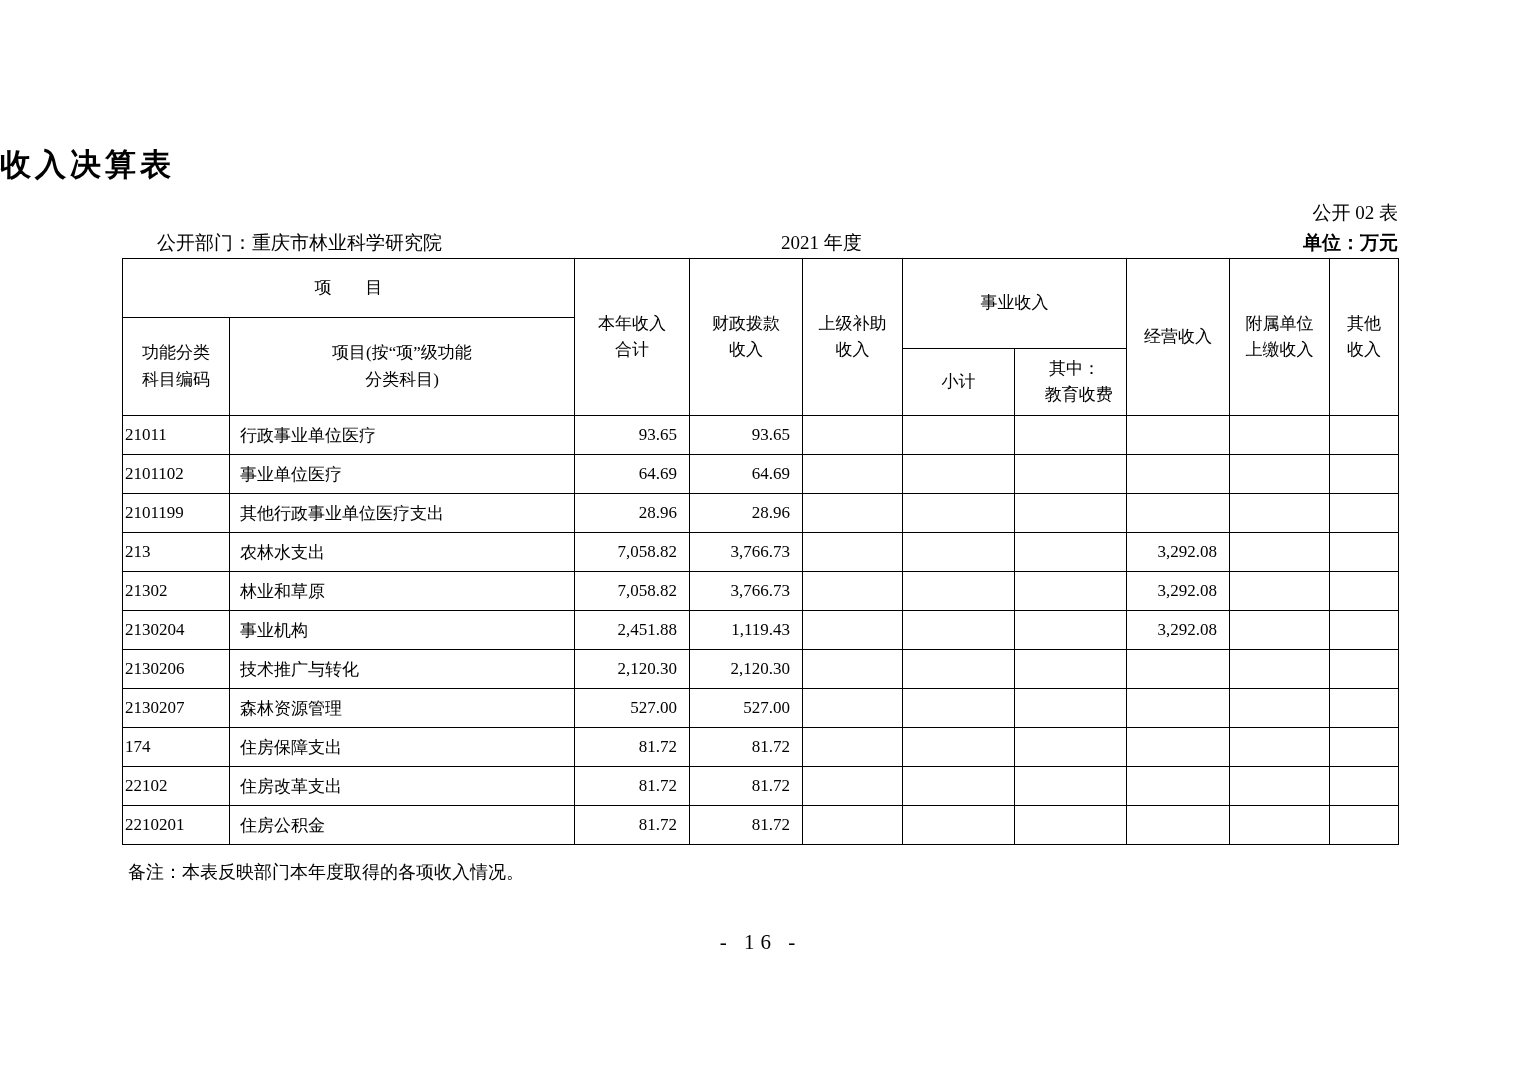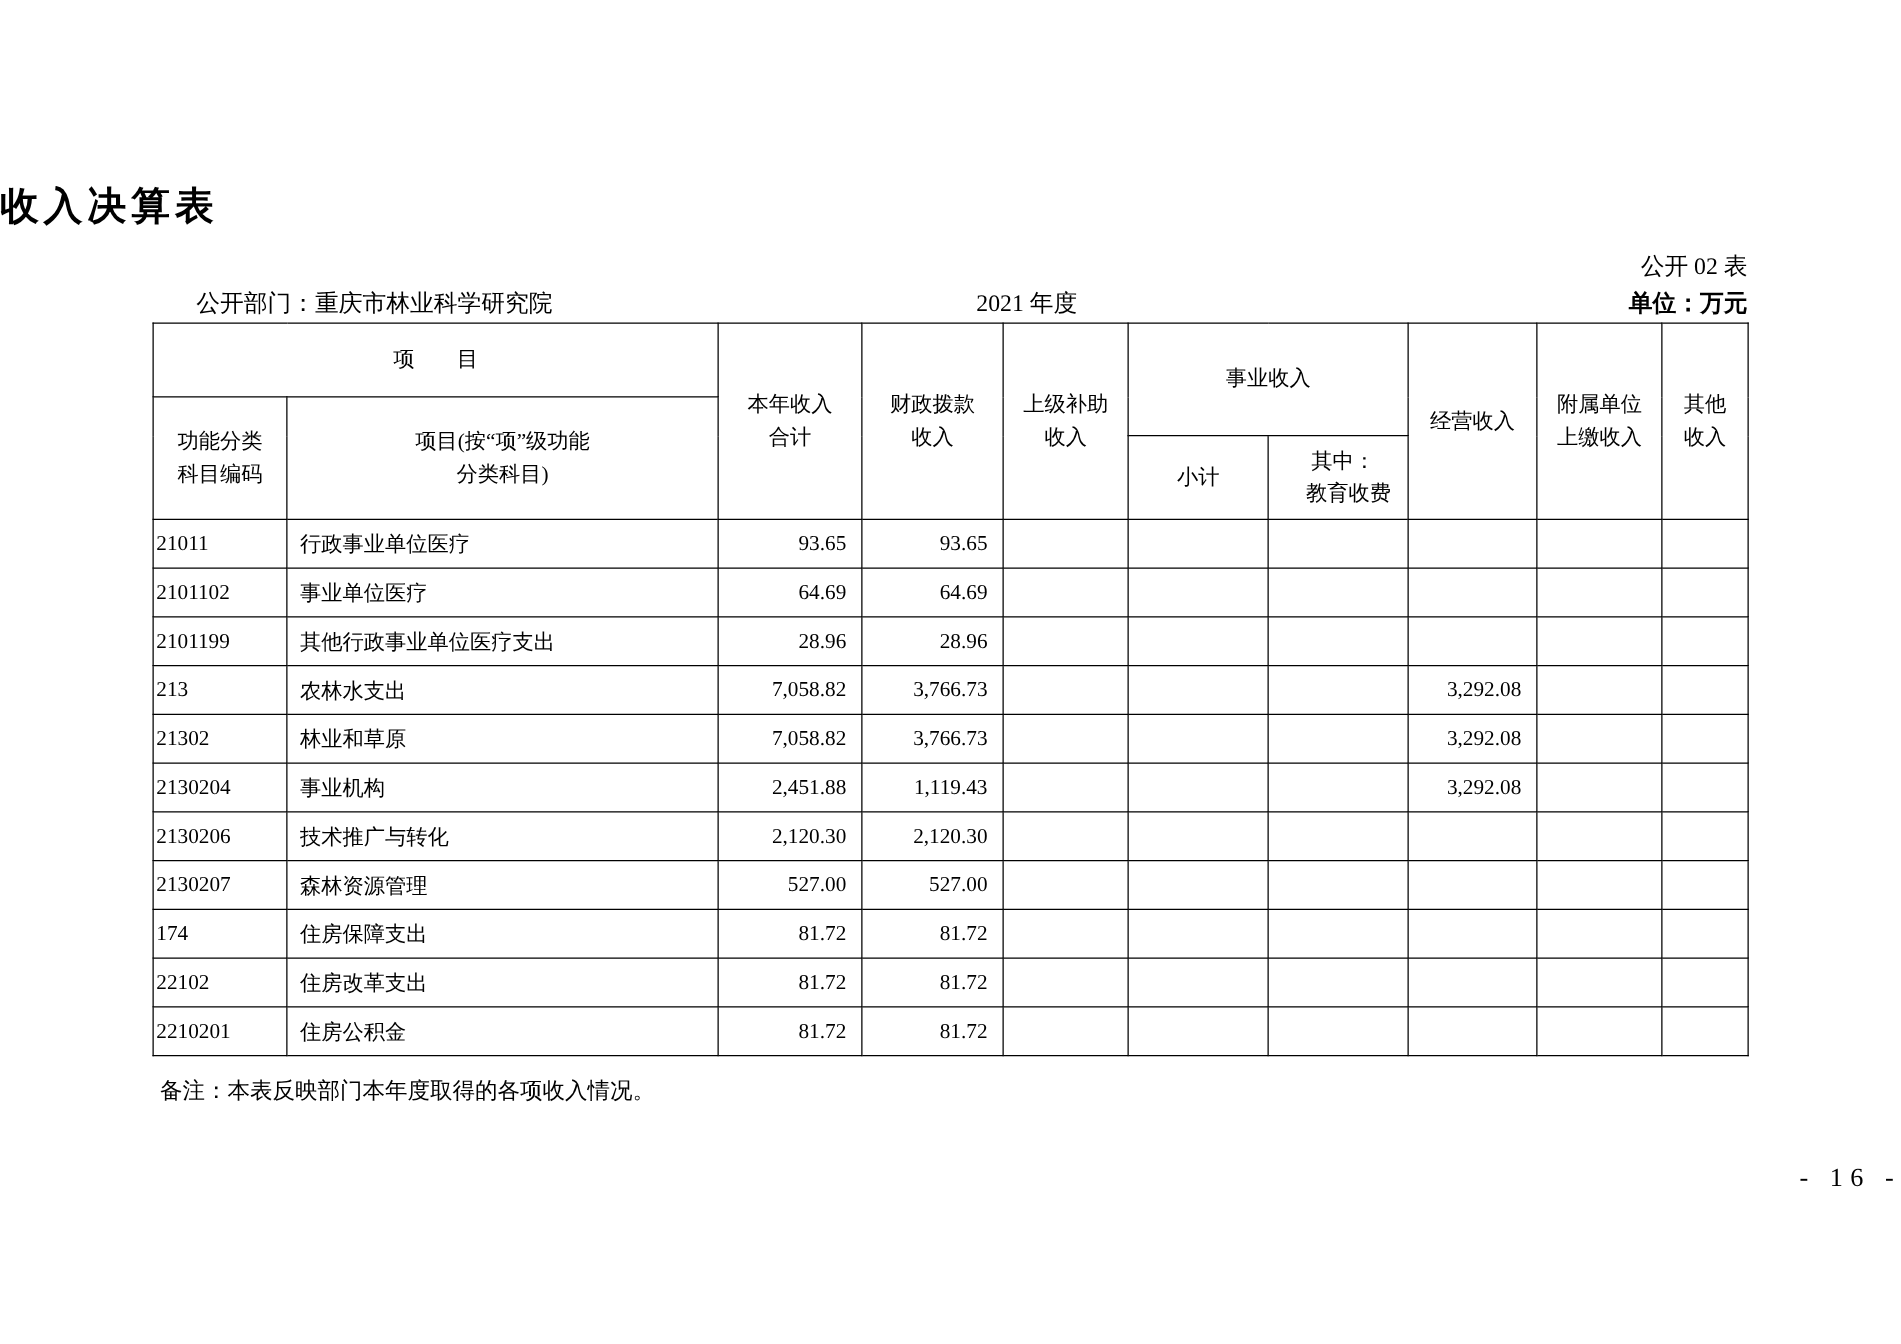--- a/index.html
+++ b/index.html
@@ -63,21 +63,21 @@
   td.num  { text-align: right; padding-right: 12px; font-variant-numeric: tabular-nums; }
   .note {
     position: absolute;
     top: 860px; left: 128px;
     font-size: 18px;
     text-align: center;
   }
   .pageno {
     position: absolute;
     top: 930px; left: 0; width: 100%;
-    text-align: right;
+    text-align: center;
     font-size: 21px;
     letter-spacing: 6px;
   }
 </style>
 </head>
 <body>
 
 <div class="title">收入决算表</div>
 
 <div class="table-code">公开 02 表</div>

